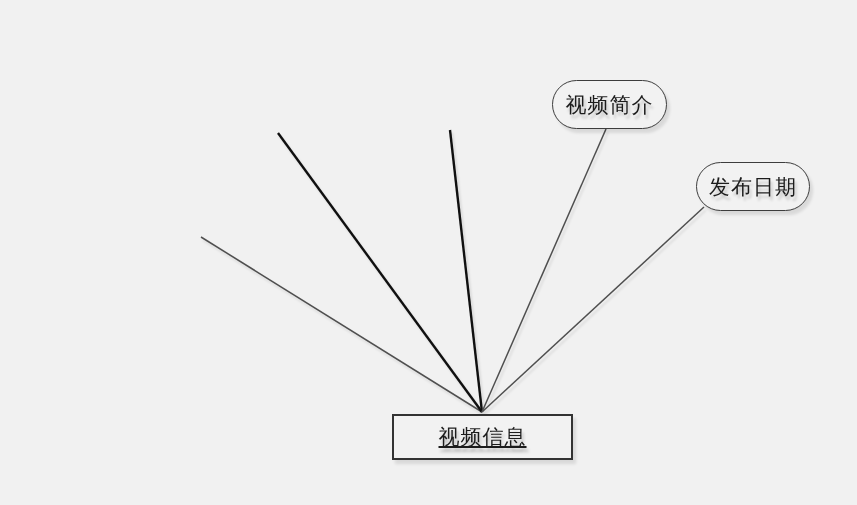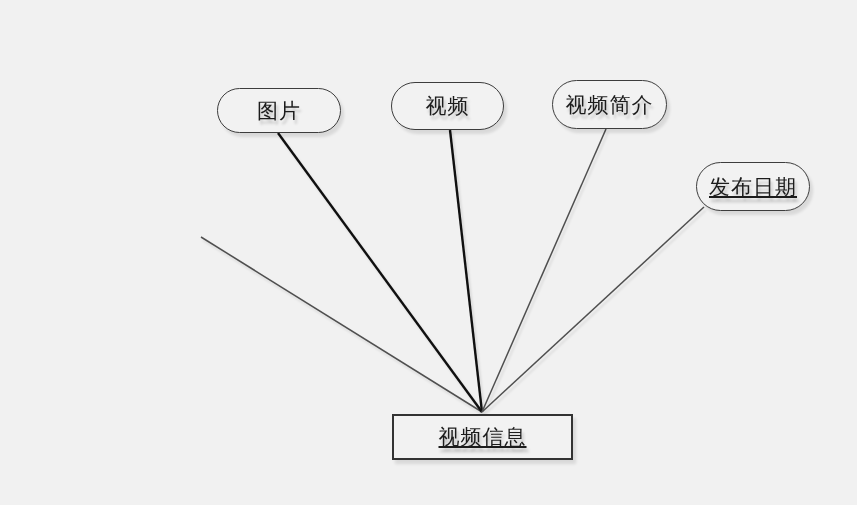--- a/index.html
+++ b/index.html
@@ -53,33 +53,27 @@
 
   <svg class="edges" width="857" height="505" viewBox="0 0 857 505">
     <line x1="201" y1="237" x2="482" y2="412" stroke="#4f4f4f" stroke-width="1.5"></line>
     <line x1="278" y1="133" x2="482" y2="412" stroke="#101010" stroke-width="2.4"></line>
     <line x1="450" y1="130" x2="482" y2="412" stroke="#101010" stroke-width="2.4"></line>
     <line x1="606" y1="129" x2="482" y2="412" stroke="#4f4f4f" stroke-width="1.5"></line>
     <line x1="704" y1="207" x2="482" y2="412" stroke="#4f4f4f" stroke-width="1.5"></line>
   </svg>
 
 
-  <div class="node attr" style="left:217px; top:88px; width:124px; height:45px;">
-    <span>图片</span>
-  </div>
 
-  <div class="node attr" style="left:391px; top:82px; width:113px; height:48px;">
-    <span>视频</span>
-  </div>
 
   <div class="node attr" style="left:552px; top:80px; width:115px; height:49px;">
     <span>视频简介</span>
   </div>
 
-  <div class="node attr" style="left:696px; top:162px; width:114px; height:49px;text-decoration:underline;">
+  <div class="node attr" style="left:696px; top:162px; width:114px; height:49px;">
     <span>发布日期</span>
   </div>
 
   <div class="node entity" style="left:392px; top:414px; width:181px; height:46px;">
     <span>视频信息</span>
   </div>
 
 </div>
 
 </body></html>

